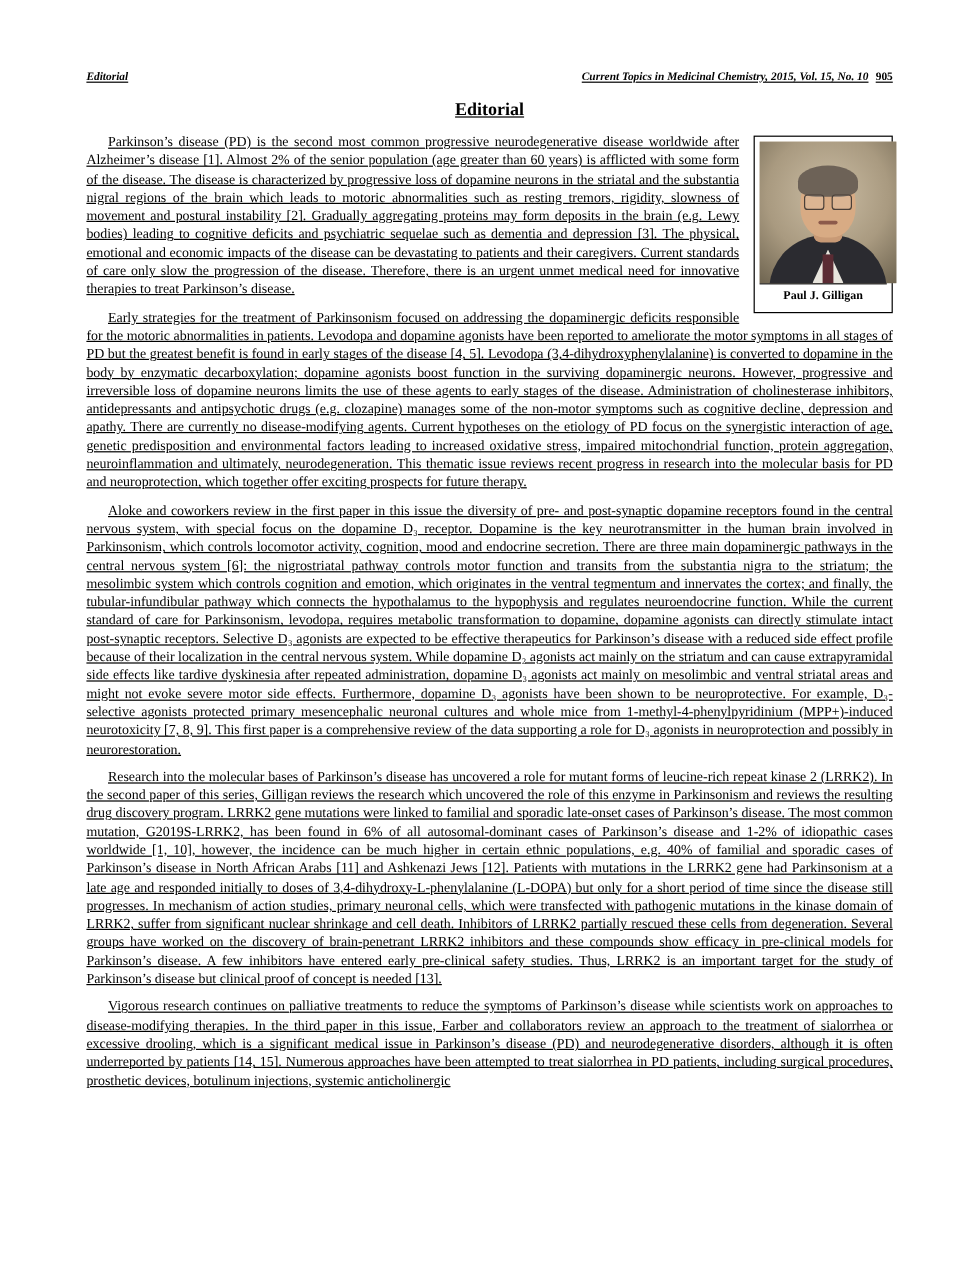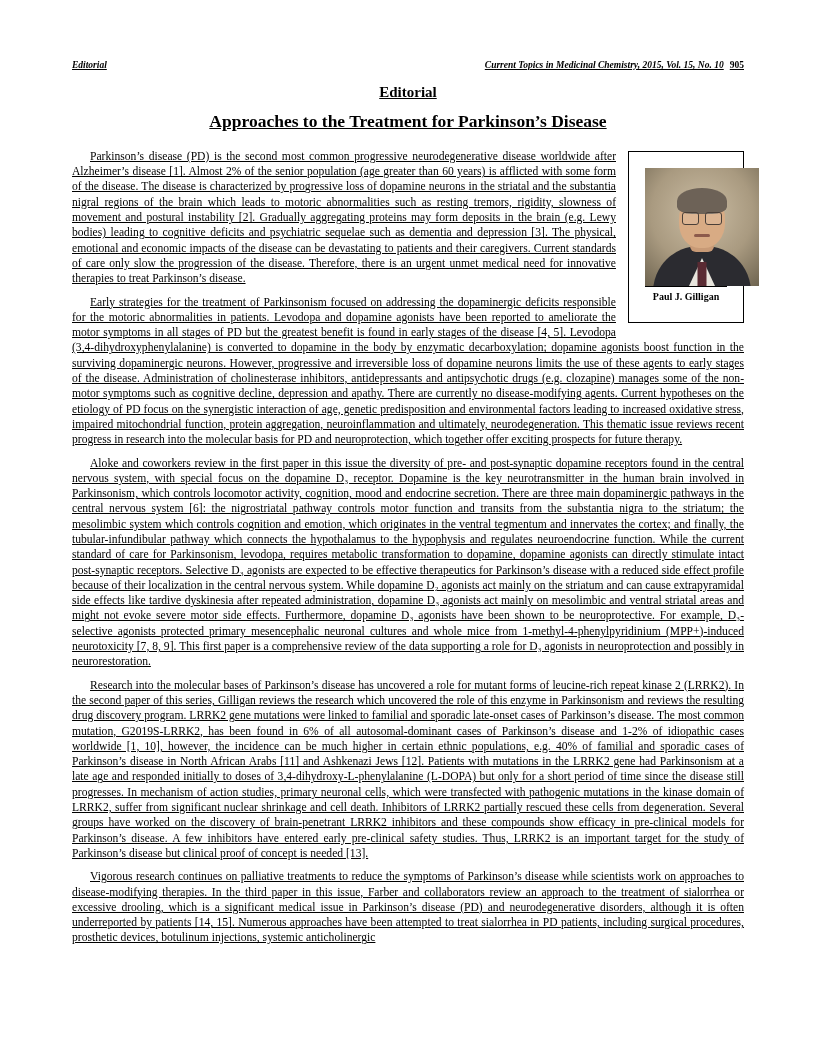--- a/index.html
+++ b/index.html
@@ -70,21 +70,21 @@
     margin: 0 0 8px 0;
     text-indent: 18px;
   }
   .figure-block {
     float: right;
     width: 116px;
     margin: 2px 0 4px 12px;
     border: 1px solid #000;
     box-sizing: border-box;
     background: #ffffff;
-    padding: 16px;
+    padding: 4px;
   }
   .portrait {
     width: 114px;
     height: 118px;
     display: block;
     background: linear-gradient(160deg, #b9a98f 0%, #9d8e74 45%, #7d7159 100%);
     position: relative;
     overflow: hidden;
   }
   .portrait .bg {
@@ -203,21 +203,20 @@
 
   <div class="running-head">
     <div class="left">Editorial</div>
     <div class="right">
       <span>Current Topics in Medicinal Chemistry, 2015, Vol. 15, No. 10</span><span class="pageno">905</span>
     </div>
   </div>
 
   <div class="doc-label">Editorial</div>
 
-  <h1 class="title">Approaches to the Treatment for Parkinson’s Disease</h1>
 
   <div class="body-text clearfix">
 
     <div class="figure-block">
       <div class="portrait">
         <div class="bg"></div>
         <div class="suit"></div>
         <div class="neck"></div>
         <div class="shirt"></div>
         <div class="tie"></div>

